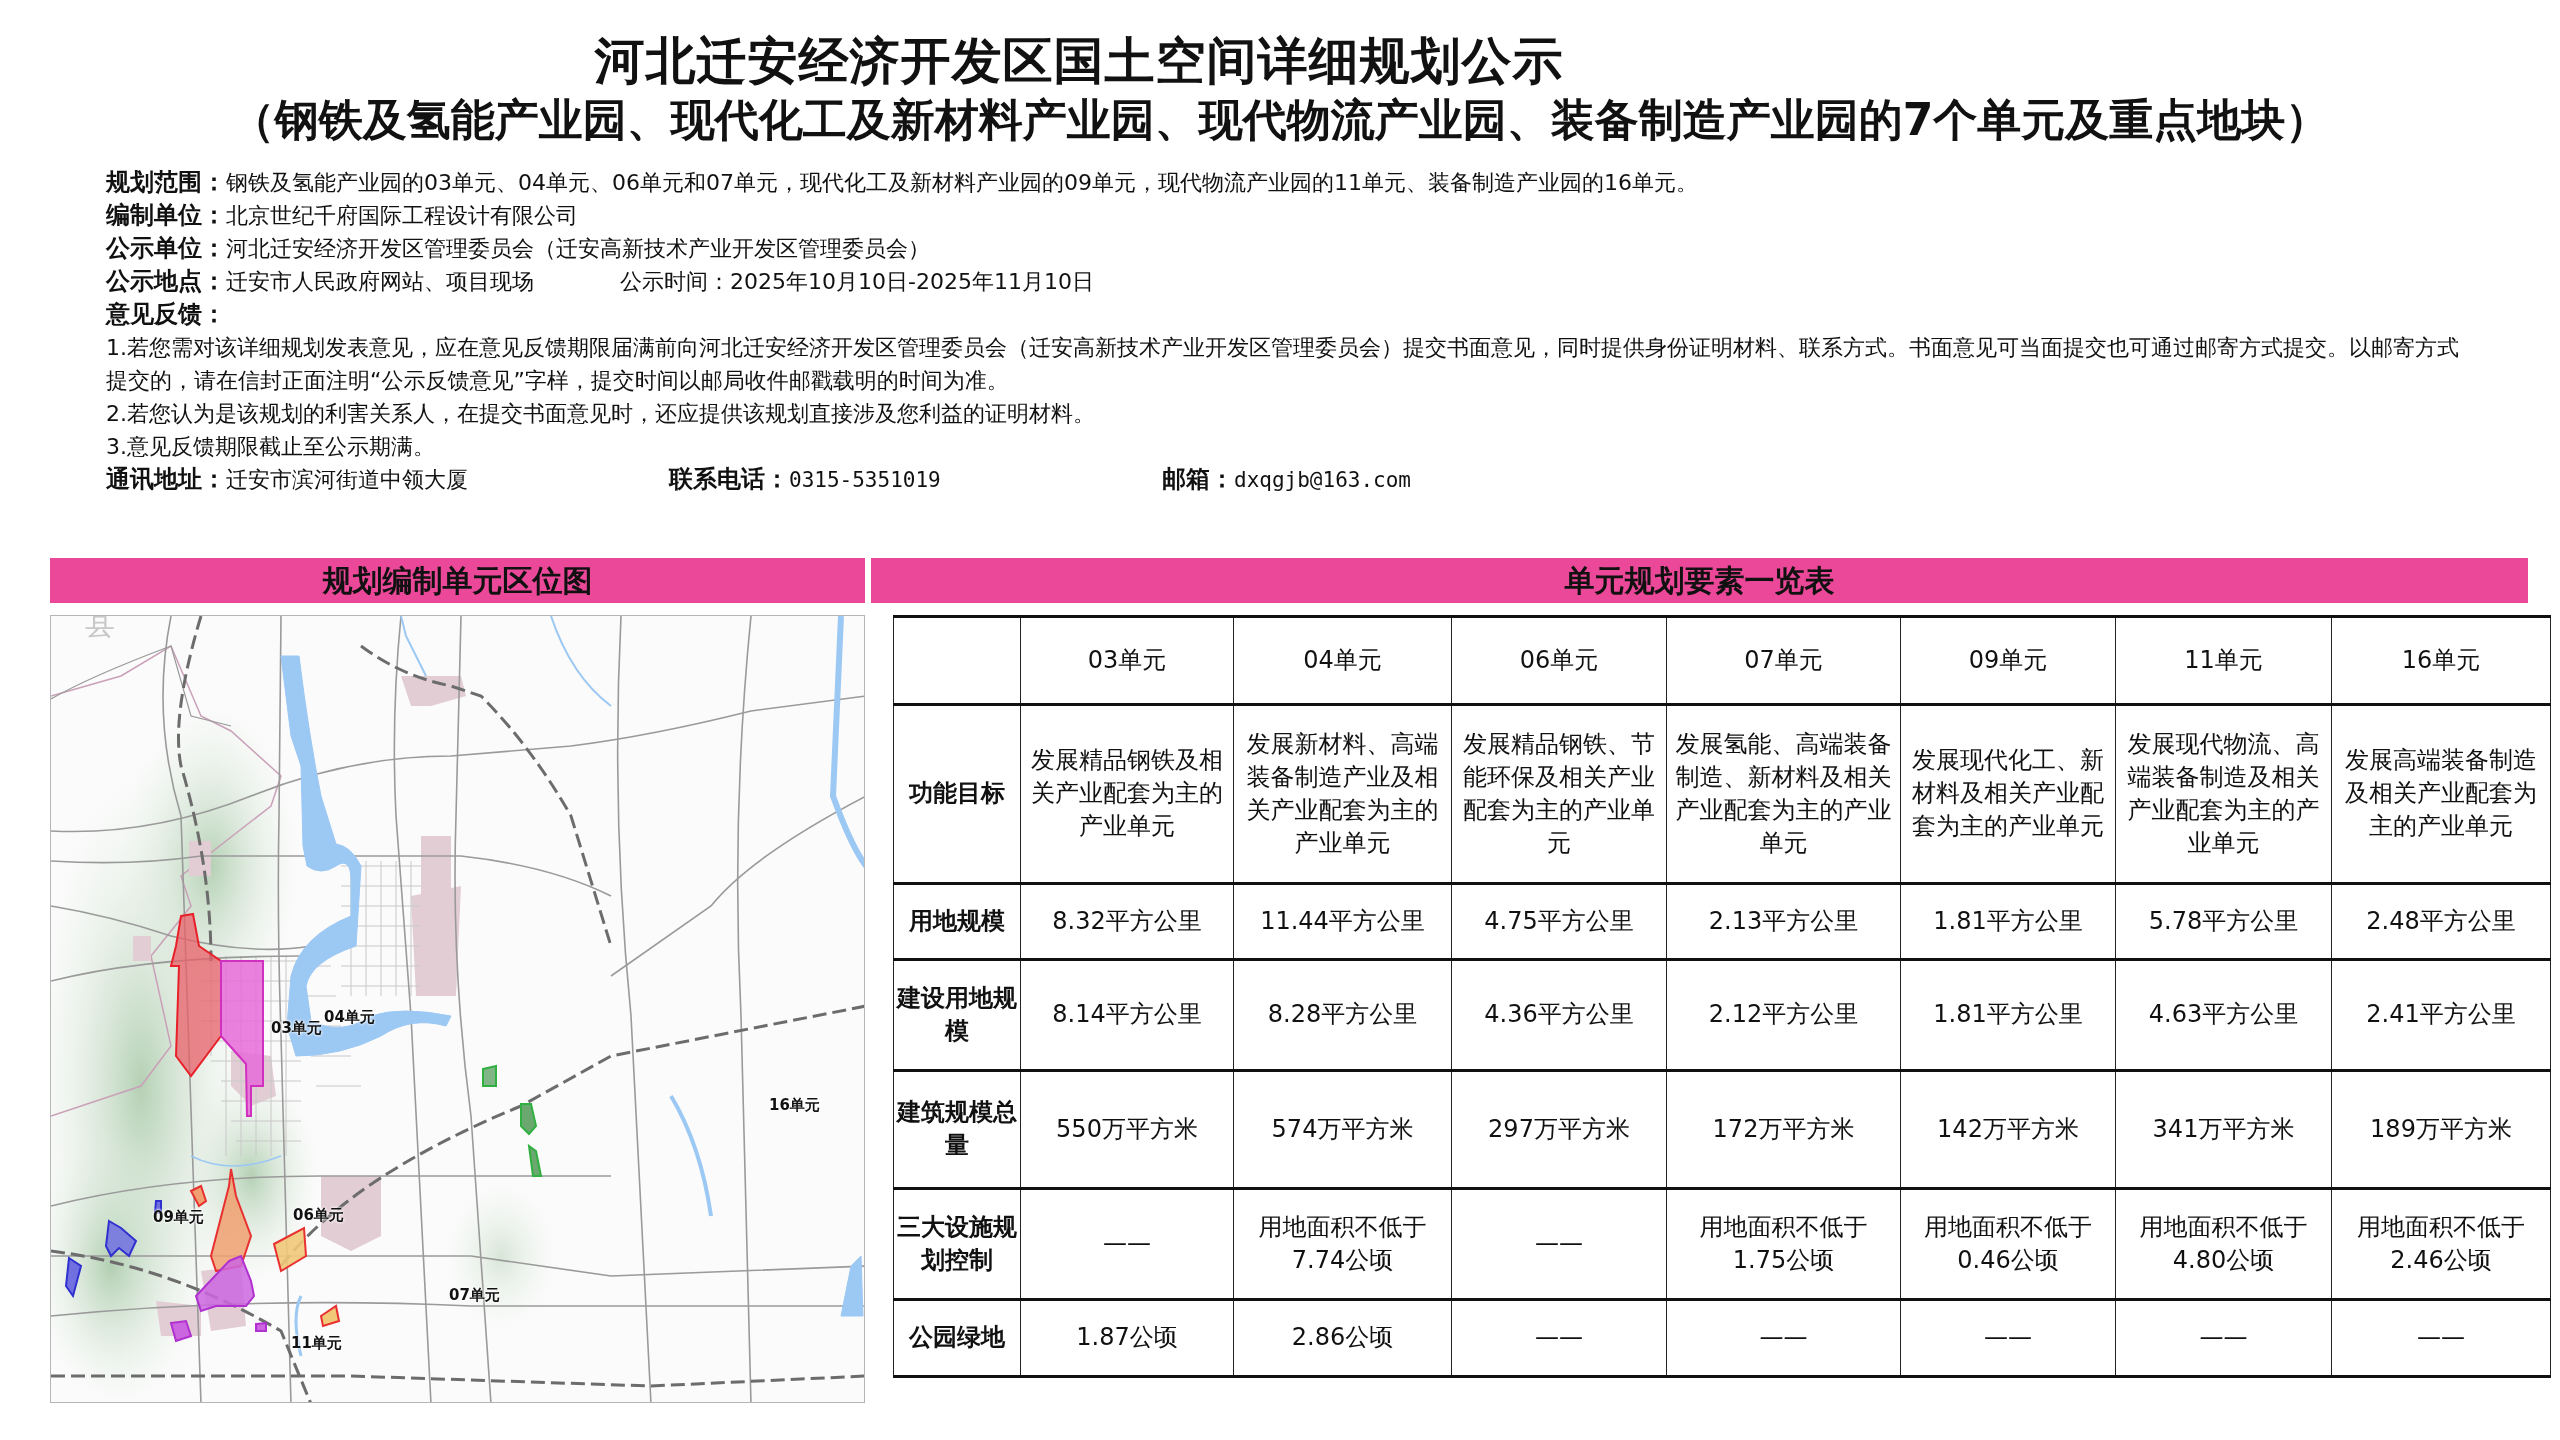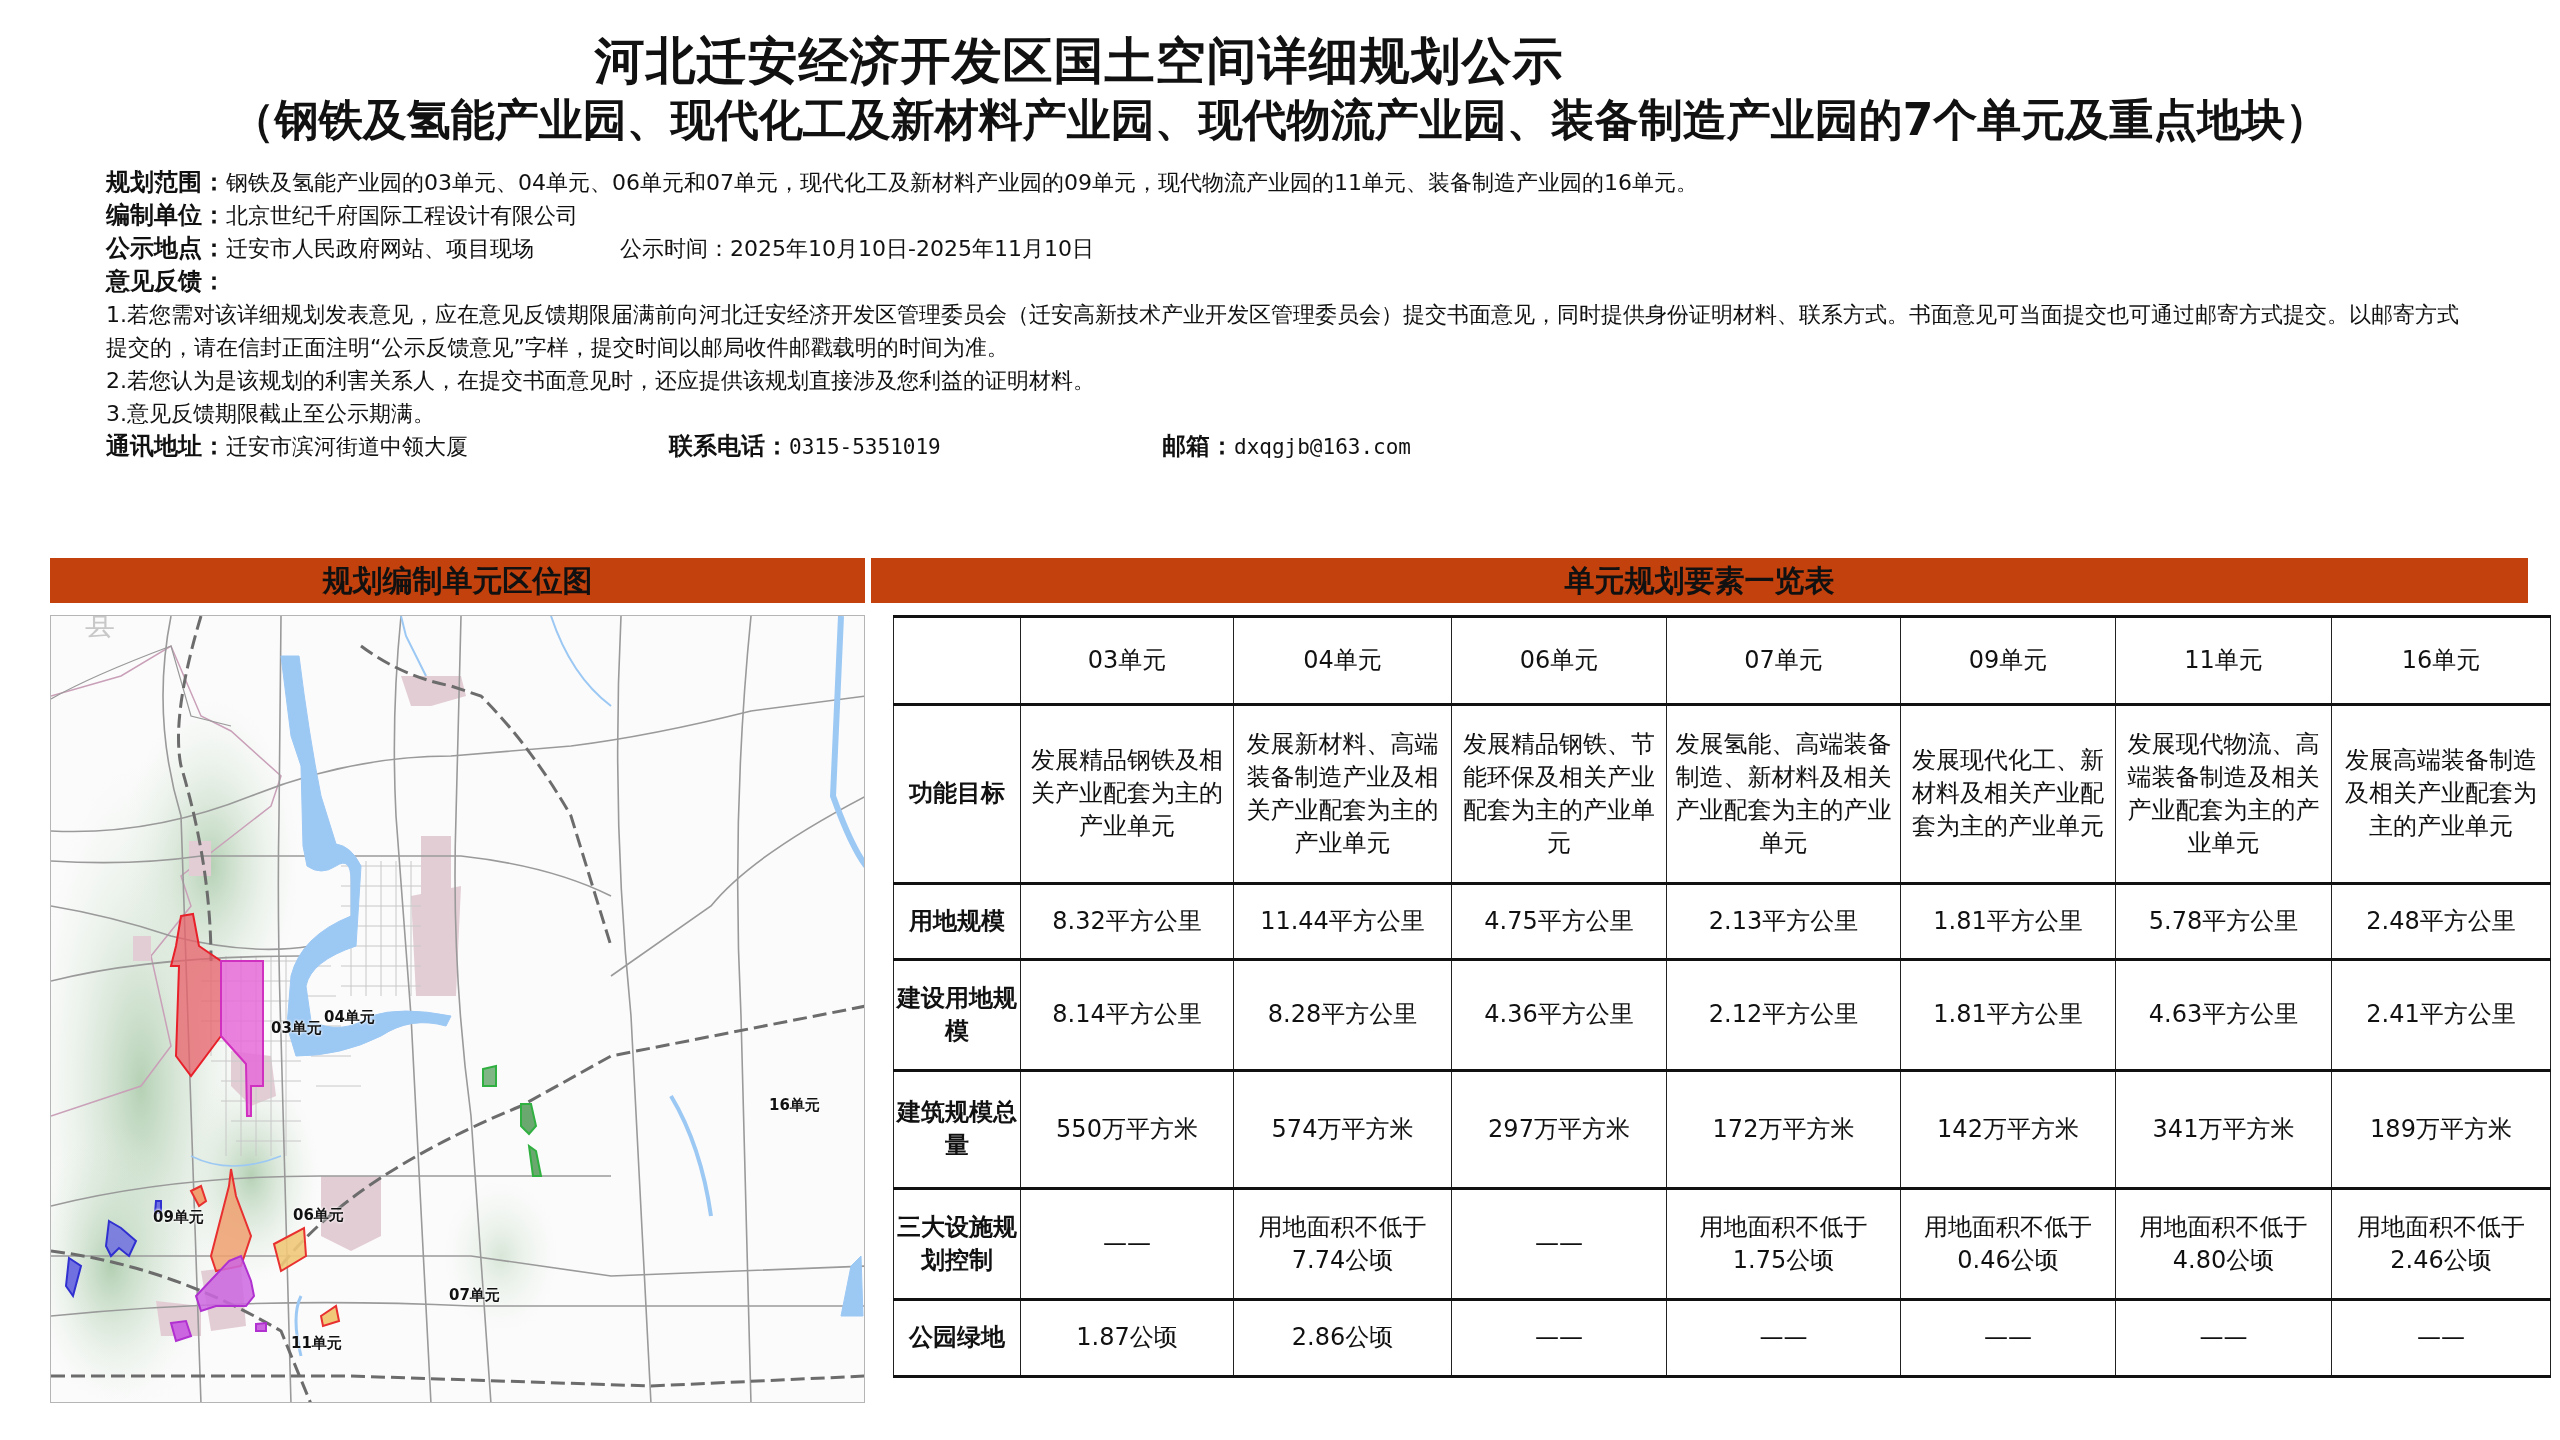--- a/index.html
+++ b/index.html
@@ -15,21 +15,21 @@
   .info .row { white-space: nowrap; height: 33px; }
   .info .lbl { font-weight: bold; font-size: 24px; }
   .info .gap { display: inline-block; width: 86px; }
   .info .fb { font-size: 22px; line-height: 33px; width: 2370px; }
   .contact { white-space: nowrap; height: 36px; font-size: 22px; }
   .contact .lbl { font-weight: bold; font-size: 24px; }
   .contact .c1 { display: inline-block; width: 563px; }
   .contact .c2 { display: inline-block; width: 493px; }
   .mono { font-family: "DejaVu Sans Mono", "Liberation Mono", monospace; font-size: 21px; }
 
-  .panel-head { position: absolute; top: 558px; height: 45px; background: #c2410c;
+  .panel-head { position: absolute; top: 558px; height: 45px; background: #ec4899;
                 font-size: 30px; font-weight: bold; text-align: center; line-height: 45px; }
   .left-head { left: 50px; width: 815px; }
   .right-head { left: 871px; width: 1657px; }
 
   .map { position: absolute; left: 50px; top: 615px; width: 815px; height: 788px;
          border: 1px solid #b5b5b5; background: #fbfbfb; overflow: hidden; }
   .map svg { position: absolute; left: 0; top: 0; }
   .unit-label { position: absolute; font-size: 15px; font-weight: bold; color: #111;
                 text-shadow: 0 0 3px #fff, 0 0 3px #fff; white-space: nowrap; }
   .county { position: absolute; left: 34px; top: -10px; font-size: 30px; color: #c8c8c8; line-height: 36px; }
@@ -49,20 +49,23 @@
 
 <div class="title1">河北迁安经济开发区国土空间详细规划公示</div>
 <div class="title2">（钢铁及氢能产业园、现代化工及新材料产业园、现代物流产业园、装备制造产业园的7个单元及重点地块）</div>
 
 <div class="info">
   <div class="row">
     <span class="lbl">规划范围：</span><span>钢铁及氢能产业园的03单元、04单元、06单元和07单元，现代化工及新材料产业园的09单元，现代物流产业园的11单元、装备制造产业园的16单元。</span>
   </div>
   <div class="row">
     <span class="lbl">编制单位：</span><span>北京世纪千府国际工程设计有限公司</span>
+  </div>
+  <div class="row">
+    <span class="lbl">公示单位：</span><span>河北迁安经济开发区管理委员会（迁安高新技术产业开发区管理委员会）</span>
   </div>
   <div class="row">
     <span class="lbl">公示地点：</span><span>迁安市人民政府网站、项目现场</span><span class="gap"></span><span>公示时间：</span><span>2025年10月10日-2025年11月10日</span>
   </div>
   <div class="row">
     <span class="lbl">意见反馈：</span>
   </div>
   <div class="fb">1.若您需对该详细规划发表意见，应在意见反馈期限届满前向河北迁安经济开发区管理委员会（迁安高新技术产业开发区管理委员会）提交书面意见，同时提供身份证明材料、联系方式。书面意见可当面提交也可通过邮寄方式提交。以邮寄方式提交的，请在信封正面注明“公示反馈意见”字样，提交时间以邮局收件邮戳载明的时间为准。</div>
   <div class="fb">2.若您认为是该规划的利害关系人，在提交书面意见时，还应提供该规划直接涉及您利益的证明材料。</div>
   <div class="fb">3.意见反馈期限截止至公示期满。</div>

